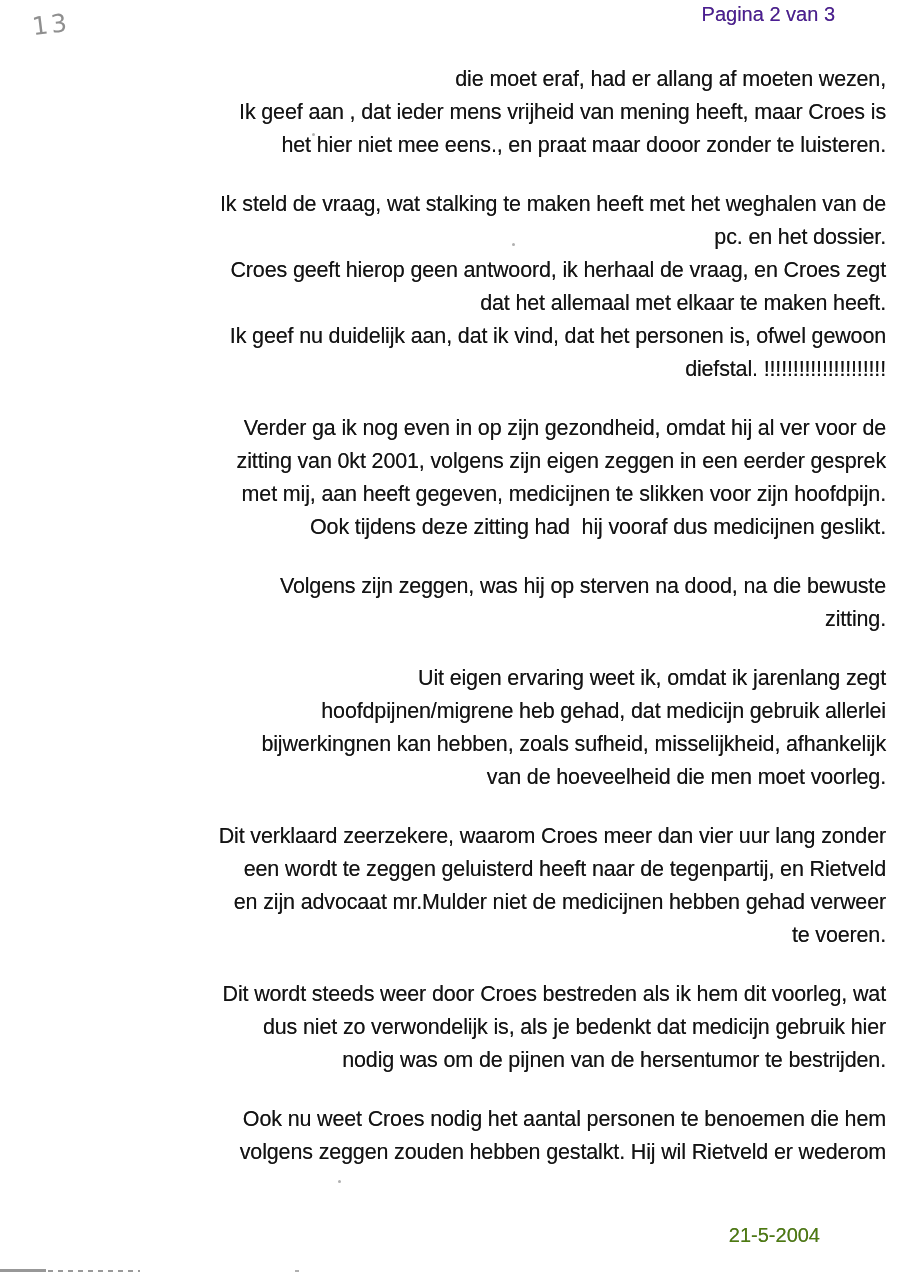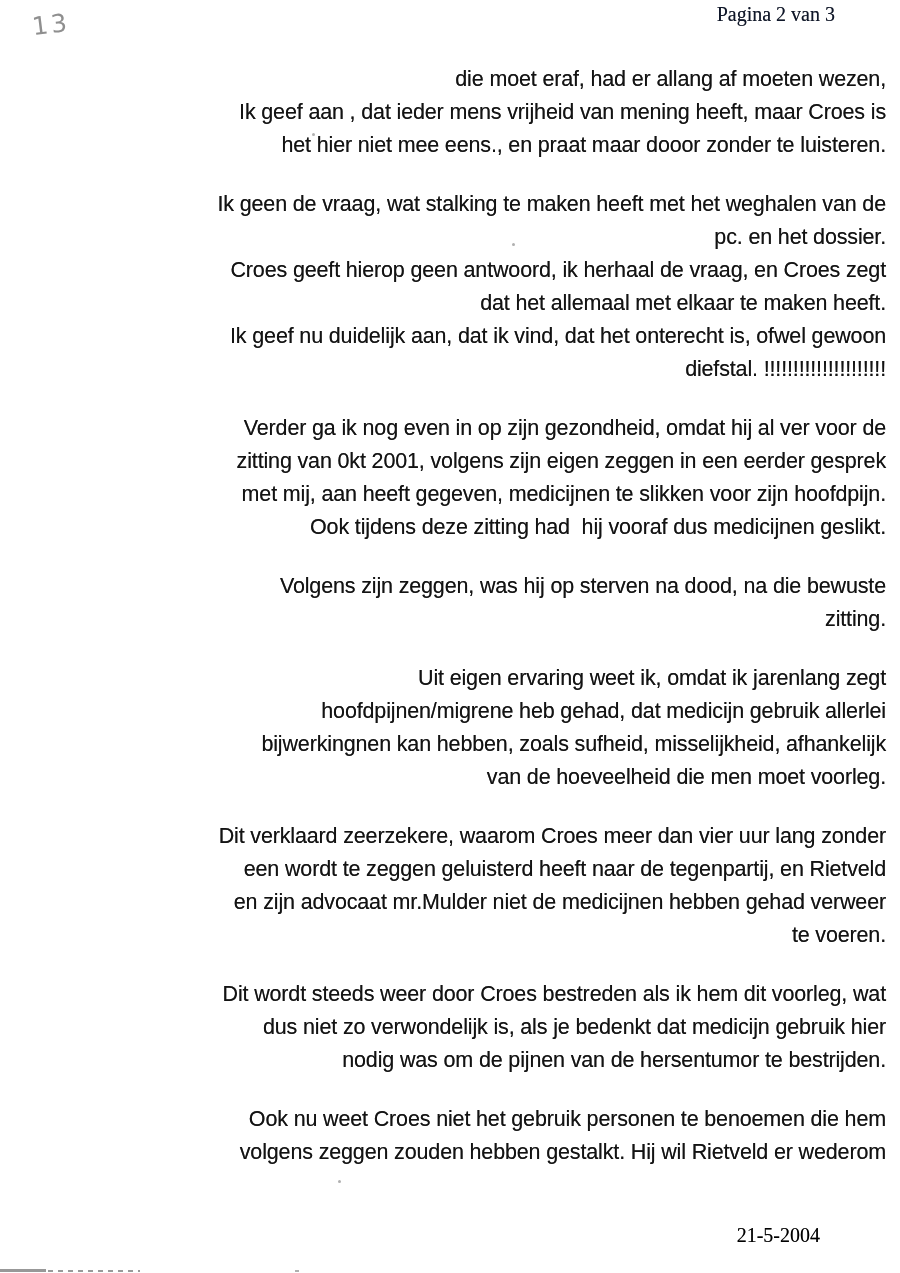--- a/index.html
+++ b/index.html
@@ -9,23 +9,23 @@
     height: 1273px;
     background: #ffffff;
     overflow: hidden;
     font-family: "Liberation Sans", sans-serif;
     color: #131313;
   }
   .page-number {
     position: absolute;
     top: 3px;
     right: 65px;
-    font-family: Liberation Serif, serif;
+    font-family: Liberation Sans, sans-serif;
     font-size: 20px;
-    color: #0f172a;
+    color: #4c1d95;
     text-shadow: 0 0 0.4px rgba(0,0,0,0.5);
   }
   .handwritten {
     position: absolute;
     top: 10px;
     left: 32px;
     color: #8f8f8f;
     font-size: 25px;
     font-family: "DejaVu Sans", sans-serif;
     transform: rotate(-7deg);
@@ -41,23 +41,23 @@
     letter-spacing: -0.15px;
     text-shadow: 0 0 0.55px rgba(0,0,0,0.6);
   }
   .paragraph { margin: 0 0 26px 0; }
   .text-line { white-space: pre; text-align: right; }
   .b { font-weight: 400; }
   .date-stamp {
     position: absolute;
     top: 1224px;
     right: 80px;
-    font-family: Liberation Serif, serif;
+    font-family: Liberation Sans, sans-serif;
     font-size: 20px;
-    color: #000000;
+    color: #4d7c0f;
     text-shadow: 0 0 0.4px rgba(0,0,0,0.5);
   }
   
   .scan-dash-solid {
     position: absolute;
     left: 0; top: 1269px;
     width: 46px; height: 3px;
     background: #989898;
   }
   .scan-dash {
@@ -88,25 +88,25 @@
 
   <div class="body-text">
 
     <div class="paragraph">
       <div class="text-line">die moet eraf, had er allang af moeten wezen,</div>
       <div class="text-line">Ik geef aan , dat ieder mens vrijheid van mening heeft, maar Croes is</div>
       <div class="text-line">het hier niet mee eens., en praat maar dooor zonder te luisteren.</div>
     </div>
 
     <div class="paragraph">
-      <div class="text-line">Ik geen de vraag, wat stalking te maken heeft met het weghalen van de</div>
+      <div class="text-line">Ik steld de vraag, wat stalking te maken heeft met het weghalen van de</div>
       <div class="text-line">pc. en het dossier.</div>
       <div class="text-line">Croes geeft hierop geen antwoord, ik herhaal de vraag, en Croes zegt</div>
       <div class="text-line">dat het allemaal met elkaar te maken heeft.</div>
-      <div class="text-line"><span>Ik geef nu duidelijk aan, dat ik vind, dat het onterecht is, </span><span class="b">ofwel gewoon</span></div>
+      <div class="text-line"><span>Ik geef nu duidelijk aan, dat ik vind, dat het personen is, </span><span class="b">ofwel gewoon</span></div>
       <div class="text-line b">diefstal. !!!!!!!!!!!!!!!!!!!!!</div>
     </div>
 
     <div class="paragraph">
       <div class="text-line">Verder ga ik nog even in op zijn gezondheid, omdat hij al ver voor de</div>
       <div class="text-line">zitting van 0kt 2001, volgens zijn eigen zeggen in een eerder gesprek</div>
       <div class="text-line">met mij, aan heeft gegeven, medicijnen te slikken voor zijn hoofdpijn.</div>
       <div class="text-line">Ook tijdens deze zitting had  hij vooraf dus medicijnen geslikt.</div>
     </div>
 
@@ -129,21 +129,21 @@
       <div class="text-line">te voeren.</div>
     </div>
 
     <div class="paragraph">
       <div class="text-line">Dit wordt steeds weer door Croes bestreden als ik hem dit voorleg, wat</div>
       <div class="text-line">dus niet zo verwondelijk is, als je bedenkt dat medicijn gebruik hier</div>
       <div class="text-line">nodig was om de pijnen van de hersentumor te bestrijden.</div>
     </div>
 
     <div class="paragraph">
-      <div class="text-line">Ook nu weet Croes niet het gebruik personen te benoemen die hem</div>
+      <div class="text-line">Ook nu weet Croes nodig het aantal personen te benoemen die hem</div>
       <div class="text-line">volgens zeggen zouden hebben gestalkt. Hij wil Rietveld er wederom</div>
     </div>
 
   </div>
 
   <div class="date-stamp">21-5-2004</div>
 
   <div class="scan-dash-solid"></div>
   <div class="scan-dash"></div>
   <div class="speck speck-1"></div>

